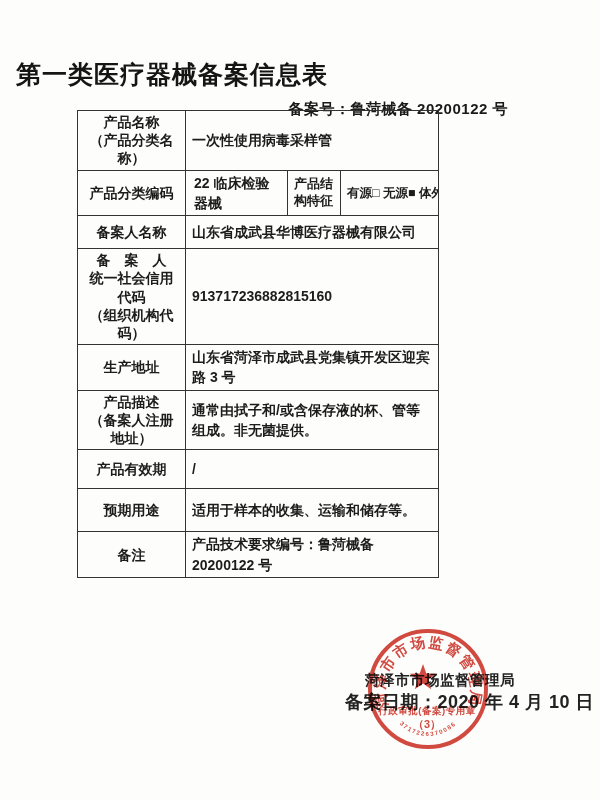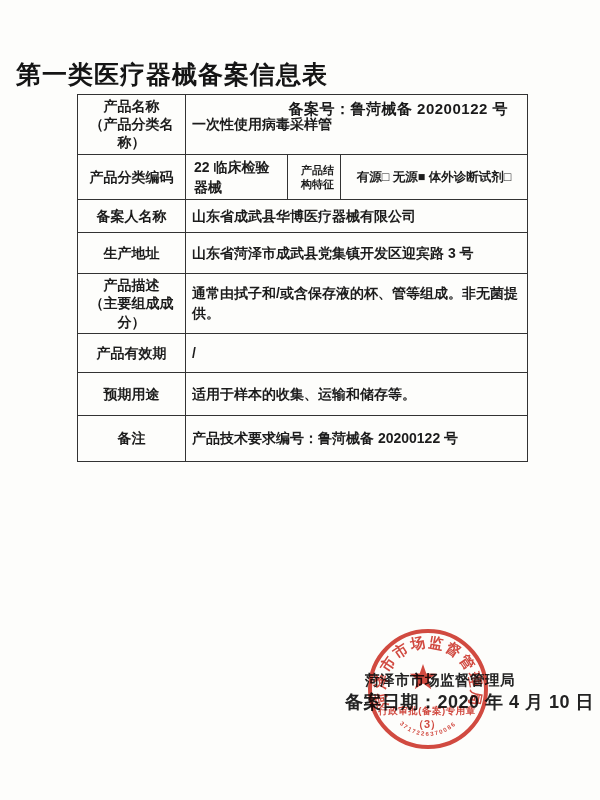--- a/index.html
+++ b/index.html
@@ -12,40 +12,40 @@
   .page-title{
     position:absolute;top:42px;left:0;width:100%;
     text-align:left;font-size:25px;font-weight:700;letter-spacing:1px;
     color:#151515;margin:16px;
   }
   .filing-no{
     position:absolute;top:100px;right:92px;
     font-size:15px;font-weight:700;color:#1a1a1a;letter-spacing:.5px;
   }
   table.form{
-    position:absolute;left:77px;top:94px;width:451px;
+    position:absolute;left:77px;top:110px;width:362px;
     border-collapse:collapse;table-layout:fixed;
     font-size:14px;font-weight:600;color:#1c1c1c;
   }
   table.form td{
     border:1px solid #333;
     padding:2px 6px;
     vertical-align:middle;
     overflow:hidden;
   }
   table.form{border:1.5px solid #333;}
   td.lab{
     text-align:center;white-space:pre-line;line-height:1.3;
     padding:2px 3px;
   }
   td.val{
     text-align:left;padding-left:13px;line-height:1.45;
   }
   td.feature-lab{
-    text-align:right;white-space:pre-line;line-height:1.3;padding:2px 2px;font-size:11px;
+    text-align:left;white-space:pre-line;line-height:1.3;padding:2px 2px;font-size:13px;
   }
   td.options{
     white-space:nowrap;font-size:12.5px;padding-left:8px;letter-spacing:0;text-align:center;
   }
   .authority-line{
     position:absolute;left:365px;top:671px;
     font-size:14.5px;font-weight:700;color:#222;letter-spacing:.5px;
   }
   .date-line{
     position:absolute;left:345px;top:690px;
@@ -81,27 +81,33 @@
     <td class="lab">产品分类编码</td>
     <td class="val" style="padding-left:8px">22 临床检验器械</td>
     <td class="feature-lab">产品结
 构特征</td>
     <td class="val options">有源□ 无源■ 体外诊断试剂□</td>
   </tr>
   <tr style="height:33px">
     <td class="lab">备案人名称</td>
     <td class="val" colspan="3">山东省成武县华博医疗器械有限公司</td>
   </tr>
+  <tr style="height:63px">
+    <td class="lab">备　案　人
+统一社会信用代码
+（组织机构代码）</td>
+    <td class="val" colspan="3">913717236882815160</td>
+  </tr>
   <tr style="height:41px">
     <td class="lab">生产地址</td>
     <td class="val" colspan="3">山东省菏泽市成武县党集镇开发区迎宾路 3 号</td>
   </tr>
   <tr style="height:58px">
     <td class="lab">产品描述
-（主要组成成分）</td>
+（备案人注册地址）</td>
     <td class="val" colspan="3">通常由拭子和/或含保存液的杯、管等组成。非无菌提供。</td>
   </tr>
   <tr style="height:39px">
     <td class="lab">产品有效期</td>
     <td class="val" colspan="3">/</td>
   </tr>
   <tr style="height:43px">
     <td class="lab">预期用途</td>
     <td class="val" colspan="3">适用于样本的收集、运输和储存等。</td>
   </tr>

